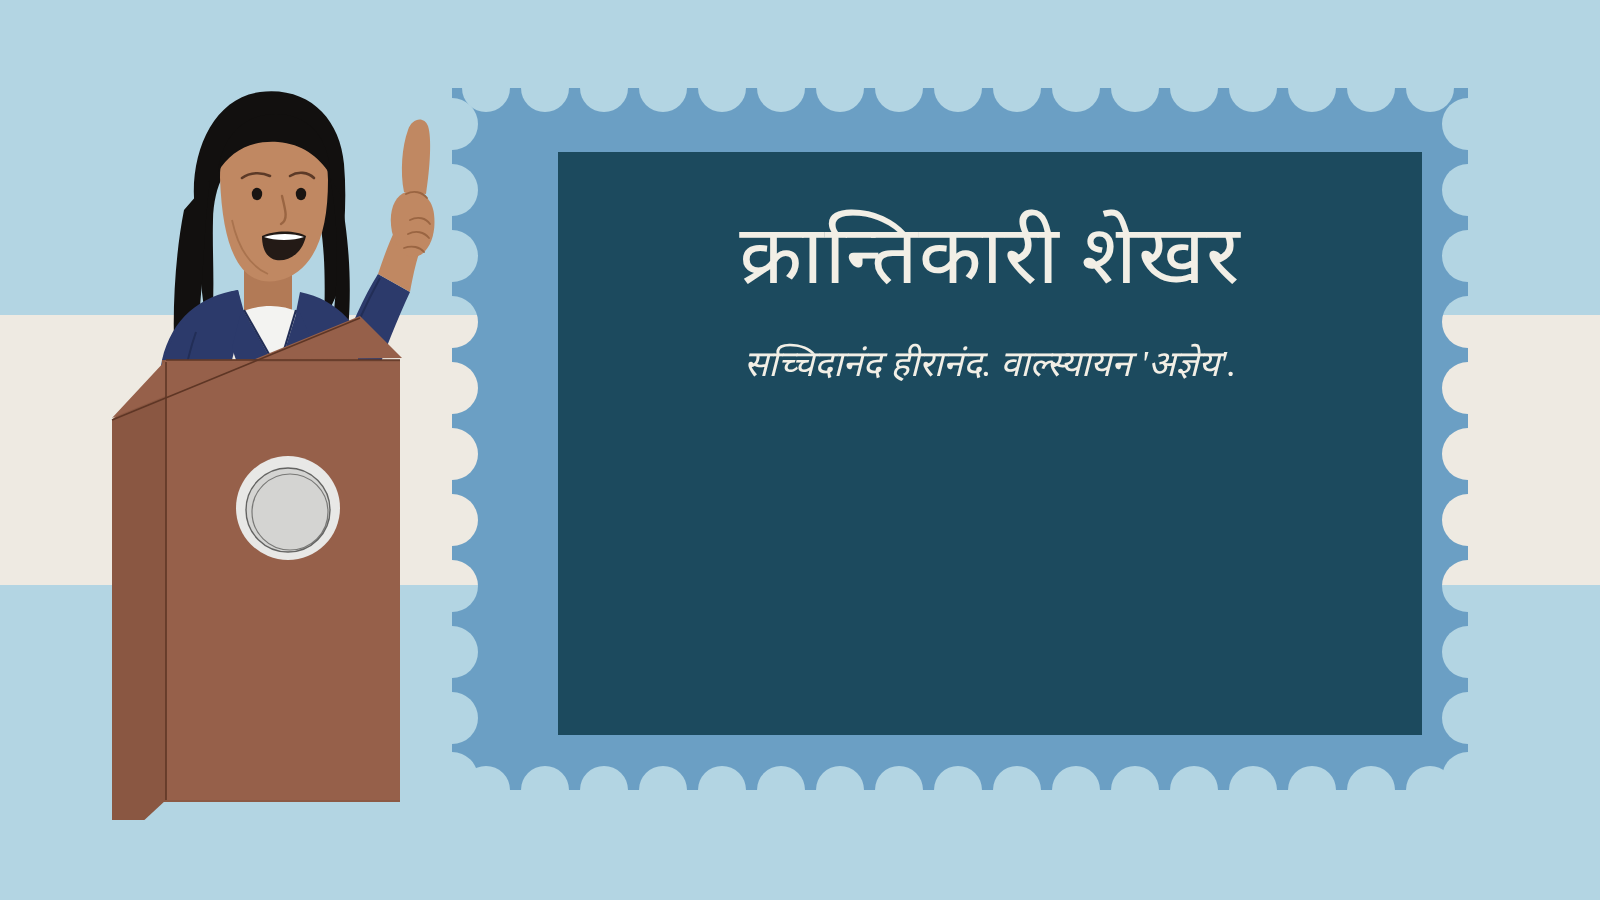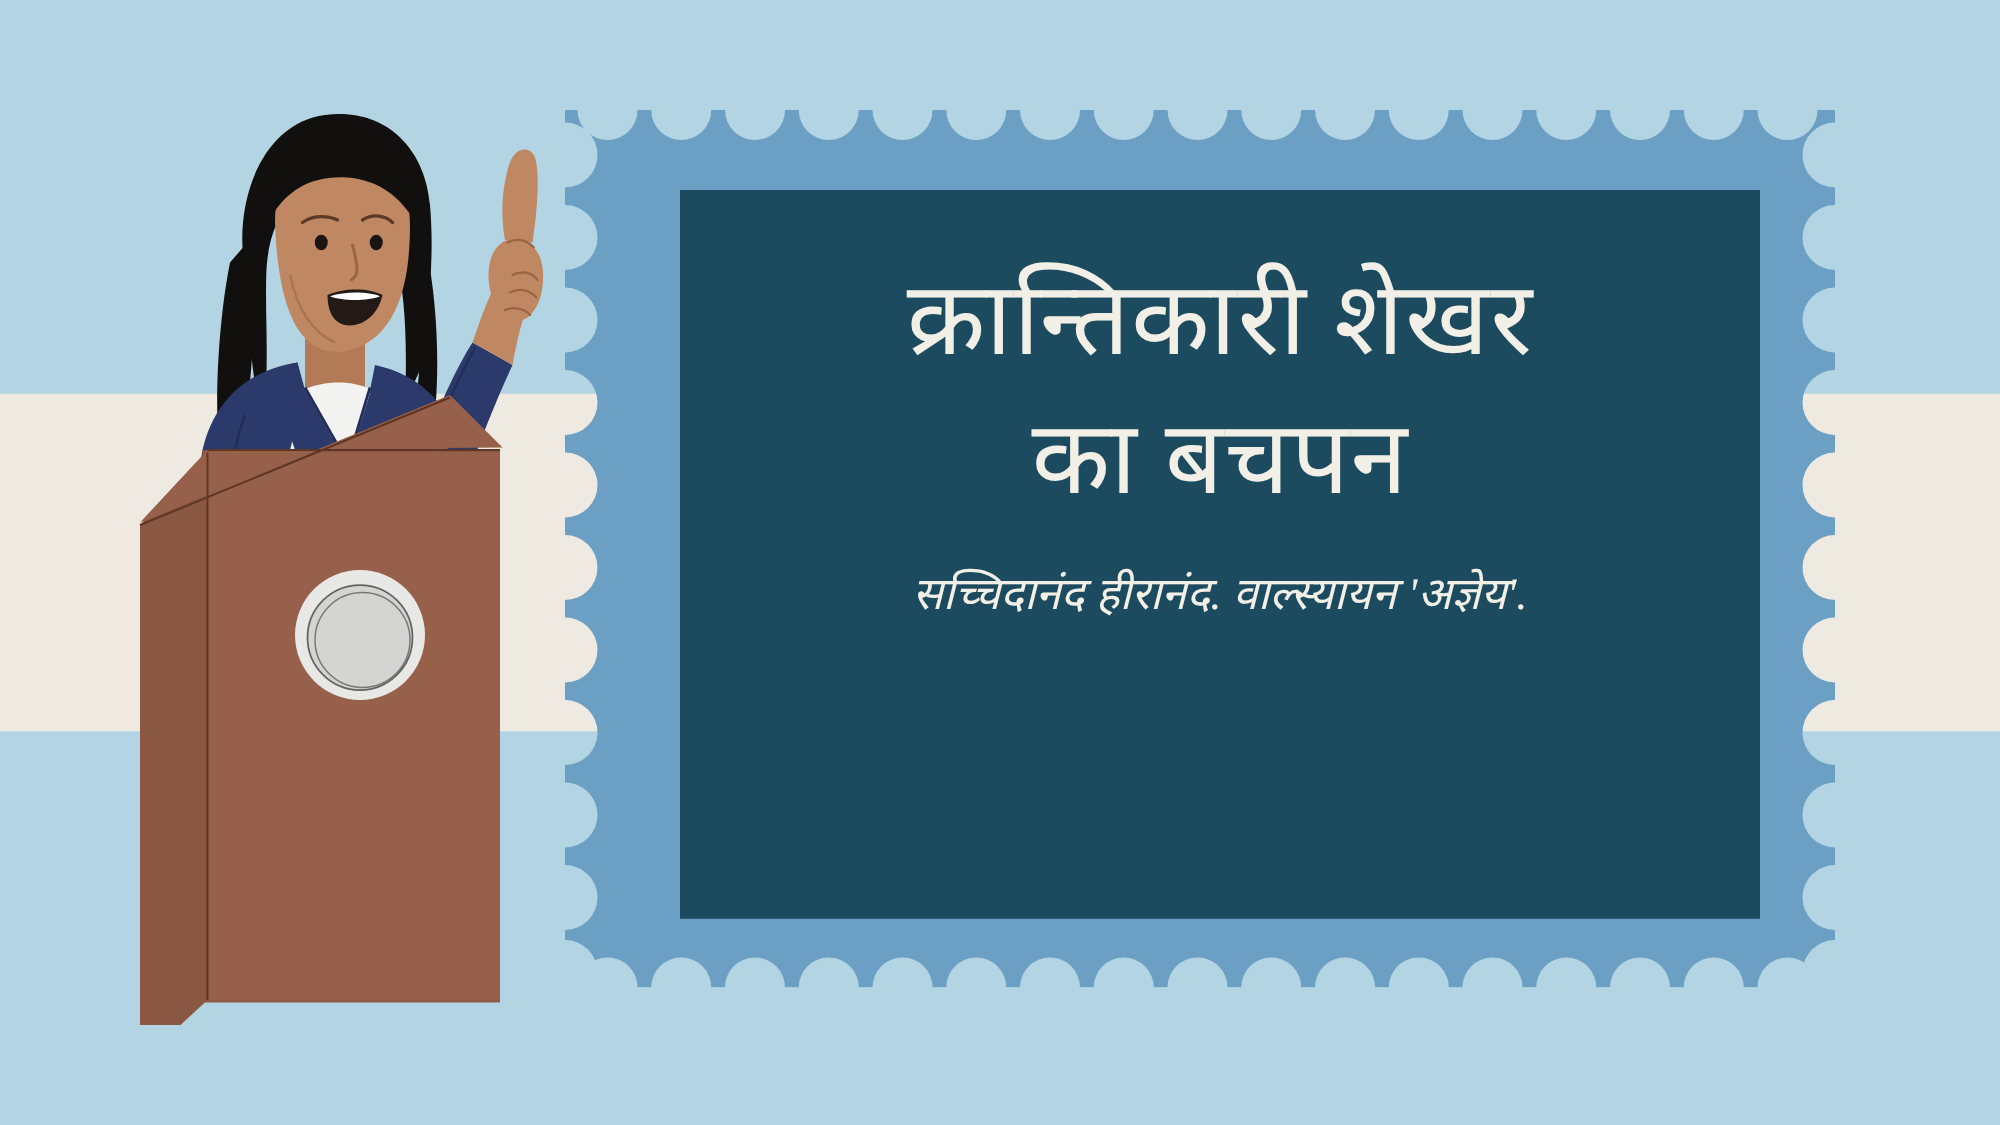--- a/index.html
+++ b/index.html
@@ -23,21 +23,21 @@
   
   #stamp {
     position:absolute;
     left:452px; top:88px;
     width:1016px; height:702px;
   }
   #stamp svg { display:block; width:100%; height:100%; }
   
   #panel {
     position:absolute;
-    left:544px; top:152px;
+    left:558px; top:152px;
     width:864px; height:583px;
     background:#1c4a5e;
     display:flex;
     flex-direction:column;
     align-items:center;
     justify-content:flex-start;
     padding-top:52px;
   }
   .title-line {
     color:#f2efe6;
@@ -150,21 +150,20 @@
             <circle cx="1016" cy="690" r="26"></circle>
           </g>
         </mask>
       </defs>
       <rect x="0" y="0" width="1016" height="702" fill="#6b9fc4" mask="url(#scallopMask)"></rect>
     </svg>
   </div>
 
   <div id="panel">
     <div class="title-line l1">क्रान्तिकारी शेखर</div>
-    <div class="title-line l2">का बचपन</div>
     <div class="subtitle">सच्चिदानंद हीरानंद. वाल्स्यायन 'अज्ञेय'.</div>
   </div>
 
   <div id="speaker">
     <svg viewBox="0 0 360 760" aria-hidden="true">
 
       <g>
         <path d="M103 150 C96 96 120 38 168 32 C216 26 248 58 252 104
                  C256 150 250 196 244 236 L232 262
                  C234 210 232 168 222 136 C210 100 186 86 160 92

